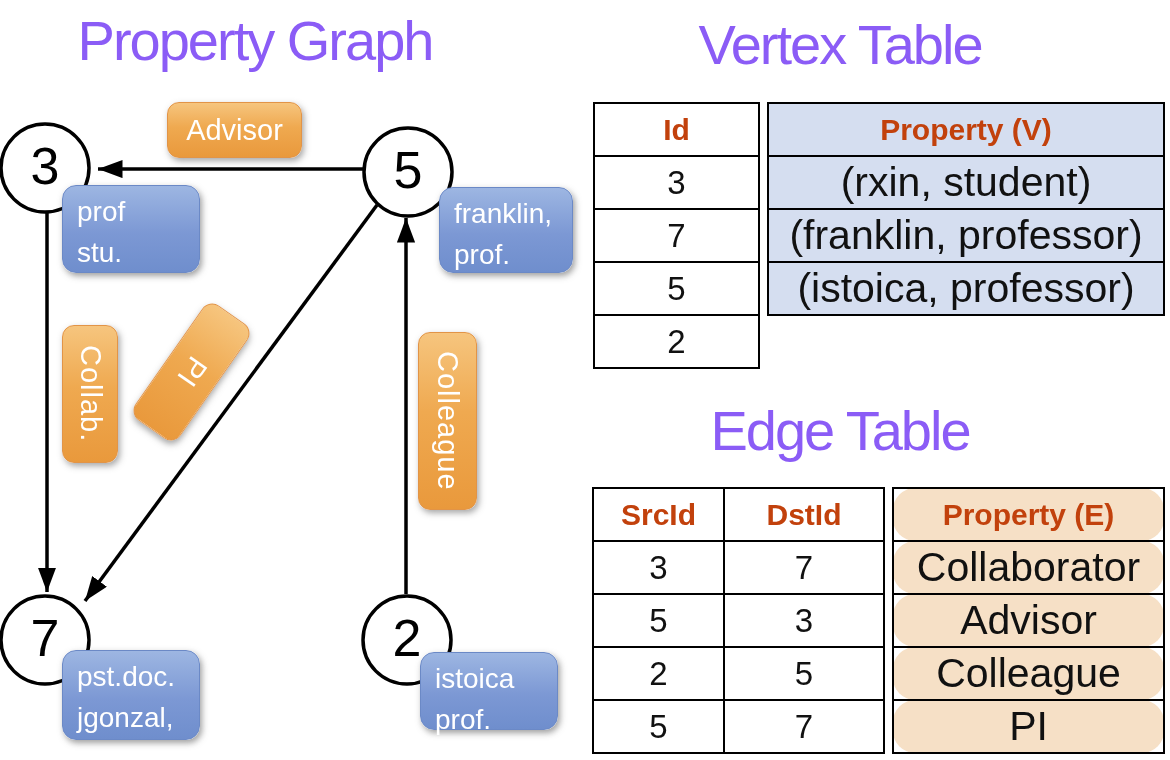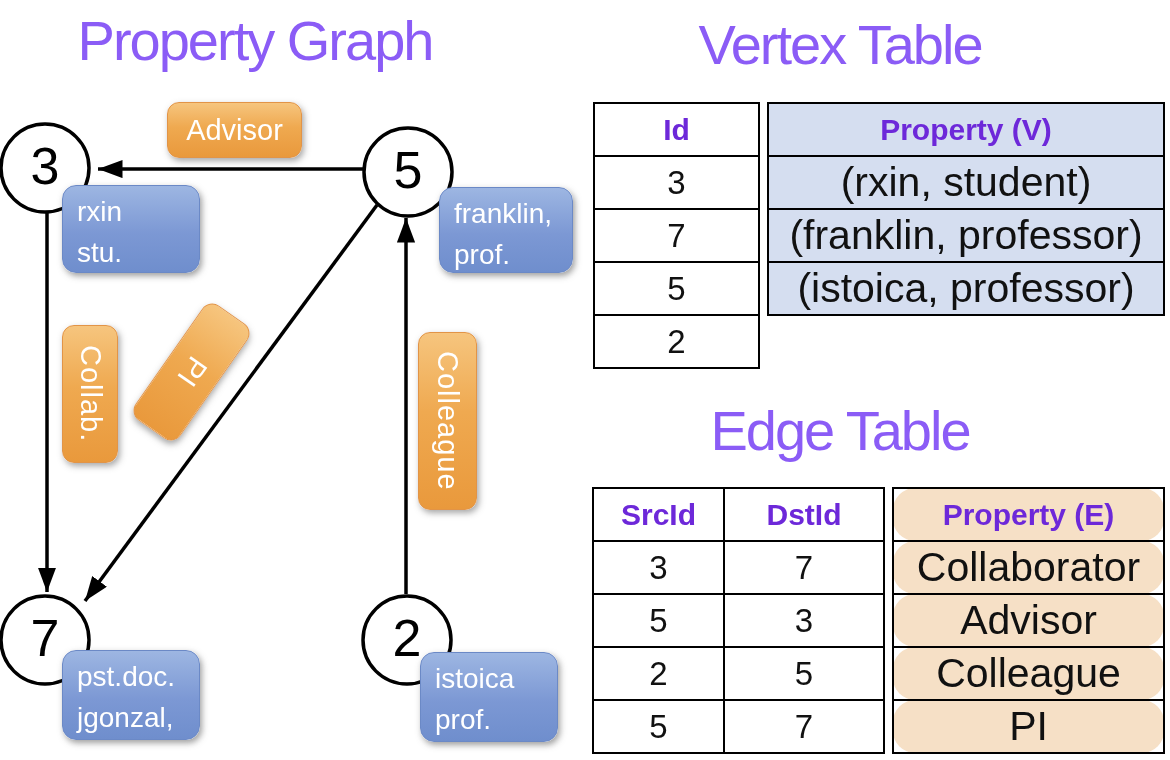--- a/index.html
+++ b/index.html
@@ -35,21 +35,21 @@
   .orange-box .vtext { writing-mode:vertical-rl; letter-spacing:1px; }
   
   table.tbl {
     position:absolute; border-collapse:collapse; table-layout:fixed;
     background:#fff;
   }
   table.tbl th, table.tbl td {
     border:2.5px solid #000; height:51px; text-align:center;
     vertical-align:middle; padding:0; overflow:hidden; white-space:nowrap;
   }
-  table.tbl th { font-size:30px; font-weight:700; color:#6d28d9; }
+  table.tbl th { font-size:30px; font-weight:700; color:#c2410c; }
   table.tbl td { font-size:33px; font-weight:400; color:#111; }
   table.tbl.blue  th, table.tbl.blue  td { background:#d5def0; }
   table.tbl.peach th, table.tbl.peach td { background:#f6e0c6;border-radius:22px; }
   table.tbl td.prop, table.tbl.peach td { font-size:41px; }
 </style>
 </head>
 <body>
 
 <div class="canvas">
 
@@ -72,32 +72,32 @@
     <circle cx="45" cy="640" r="44" fill="#fff" stroke="#000" stroke-width="3.5"></circle>
     <circle cx="407" cy="640" r="44" fill="#fff" stroke="#000" stroke-width="3.5"></circle>
   </svg>
 
   <div class="node-num" style="left:45px; top:168px;">3</div>
   <div class="node-num" style="left:408px; top:172px;">5</div>
   <div class="node-num" style="left:45px; top:640px;">7</div>
   <div class="node-num" style="left:407px; top:640px;">2</div>
 
   <div class="blue-box" style="left:62px; top:185px; width:138px; height:88px;">
-    <div>rxin</div>
+    <div>prof</div>
     <div>stu.</div>
   </div>
   <div class="blue-box" style="left:439px; top:187px; width:134px; height:86px;">
     <div>franklin,</div>
     <div>prof.</div>
   </div>
   <div class="blue-box" style="left:62px; top:650px; width:138px; height:90px;">
     <div>pst.doc.</div>
     <div>jgonzal,</div>
   </div>
-  <div class="blue-box" style="left:420px; top:652px; width:138px; height:90px;">
+  <div class="blue-box" style="left:420px; top:652px; width:138px; height:78px;">
     <div>istoica</div>
     <div>prof.</div>
   </div>
 
   <div class="orange-box" style="left:167px; top:102px; width:135px; height:56px;">
     <span>Advisor</span>
   </div>
   <div class="orange-box" style="left:62px; top:325px; width:56px; height:138px;">
     <span class="vtext">Collab.</span>
   </div>

